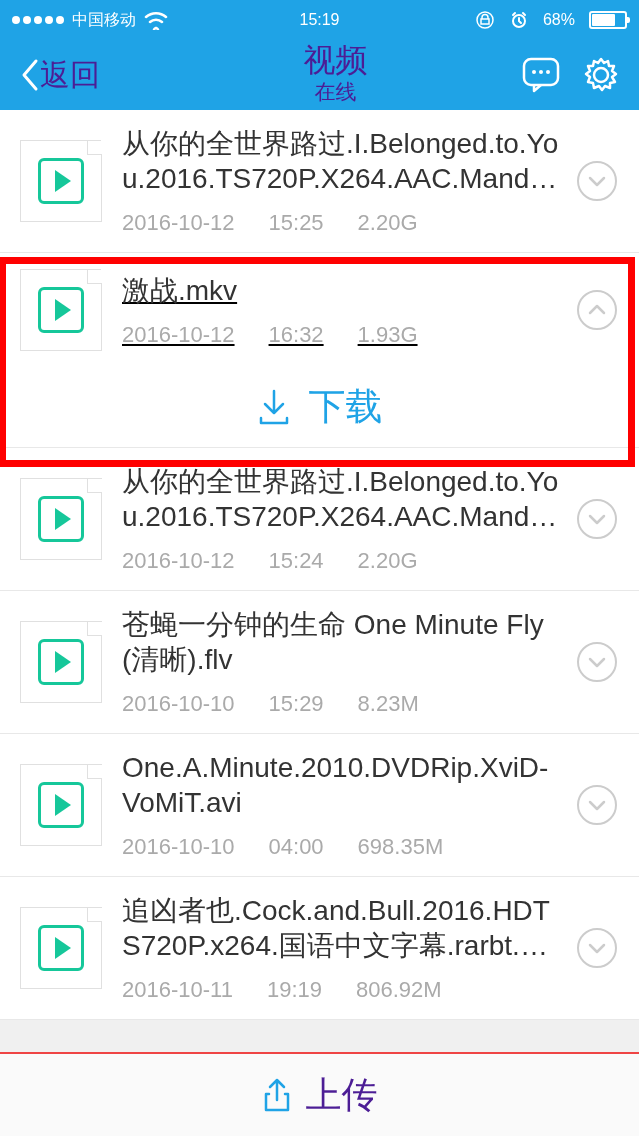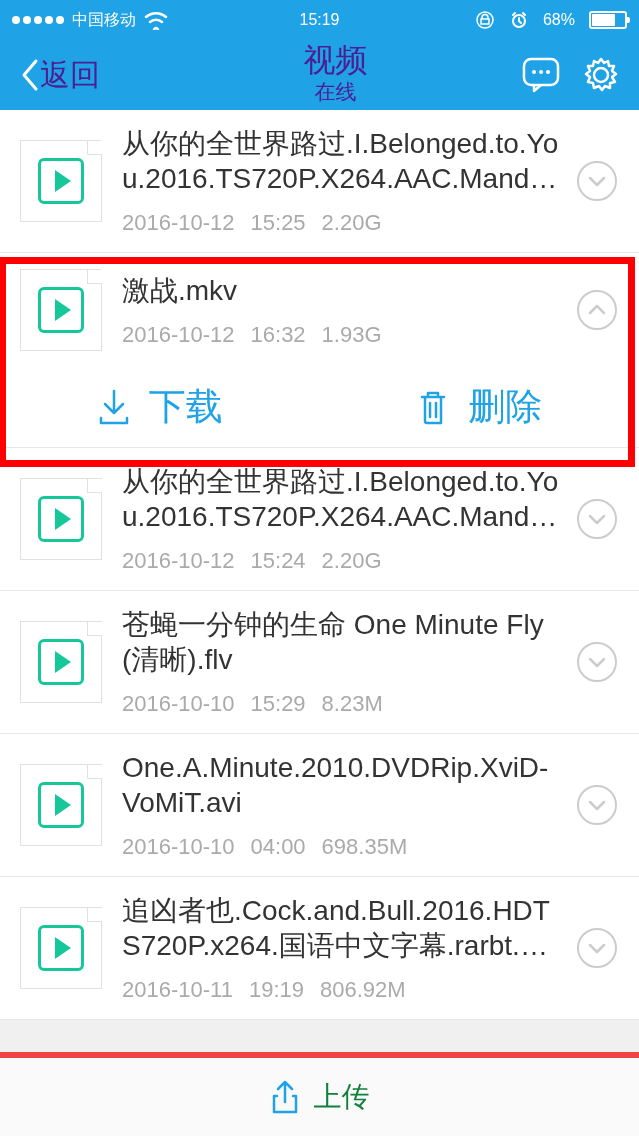--- a/index.html
+++ b/index.html
@@ -124,20 +124,21 @@
     }
     .item {
       background: #fff;
       display: flex;
       align-items: center;
       padding: 16px 22px 16px 20px;
       border-bottom: 1px solid #e8e8e8;
     }
     .item.expanded {
       border-bottom: none;
+      text-decoration: underline;
     }
     .file-icon-wrap {
       width: 82px;
       height: 82px;
       background: #fff;
       border: 1px solid #e0e0e0;
       display: flex;
       align-items: center;
       justify-content: center;
       margin-right: 20px;
@@ -184,21 +185,21 @@
     .item-title.two-line {
       display: -webkit-box;
       -webkit-line-clamp: 2;
       -webkit-box-orient: vertical;
       overflow: hidden;
     }
     .item-meta {
       font-size: 22px;
       color: #aaa;
       display: flex;
-      gap: 16px;
+      gap: 34px;
     }
     .expand-icon {
       width: 40px;
       height: 40px;
       border: 2px solid #ccc;
       border-radius: 50%;
       display: flex;
       align-items: center;
       justify-content: center;
       margin-left: 14px;
@@ -228,27 +229,27 @@
       pointer-events: none;
       z-index: 100;
     }
     .footer {
       position: absolute;
       bottom: 0;
       left: 0;
       right: 0;
       height: 84px;
       background: #fafafa;
-      border-top: 6px solid #ef4444;
+      border-top: 2px solid #ef4444;
       display: flex;
       align-items: center;
       justify-content: center;
       gap: 14px;
-      font-size: 28px;
-      color: #15803d;
+      font-size: 36px;
+      color: #4c1d95;
     }
   </style>
 </head>
 <body>
 
 <div class="status-bar">
   <div class="status-left">
     <div class="signal-dots">
       <span></span>
         <span></span>
@@ -348,26 +349,20 @@
       </div>
   </div>
 
   <div class="action-bar">
     <div class="action-btn">
       <svg width="34" height="38" viewBox="0 0 34 38">
           <path d="M17 3 V24 M8 16 L17 25 L26 16 M4 30 V35 H30 V30" stroke="#1fa3e6" stroke-width="2.5" fill="none" stroke-linecap="round" stroke-linejoin="round"></path>
         </svg>
       <span>下载</span>
     </div>
-    <div class="action-btn">
-      <svg width="34" height="38" viewBox="0 0 34 38">
-          <path d="M6 9 H28 M12 9 V5 H22 V9 M9 9 V33 A2 2 0 0 0 11 35 H23 A2 2 0 0 0 25 35 V9 M14 15 V29 M20 15 V29" stroke="#1fa3e6" stroke-width="2.5" fill="none" stroke-linecap="round" stroke-linejoin="round"></path>
-        </svg>
-      <span>删除</span>
-    </div>
   </div>
 
   <div class="item">
     <div class="file-icon-wrap">
         <div class="play-square">
           <div class="play-triangle"></div>
         </div>
       </div>
     <div class="item-content">
       <div class="item-title two-line">从你的全世界路过.I.Belonged.to.You.2016.TS720P.X264.AAC.Manda…</div>

